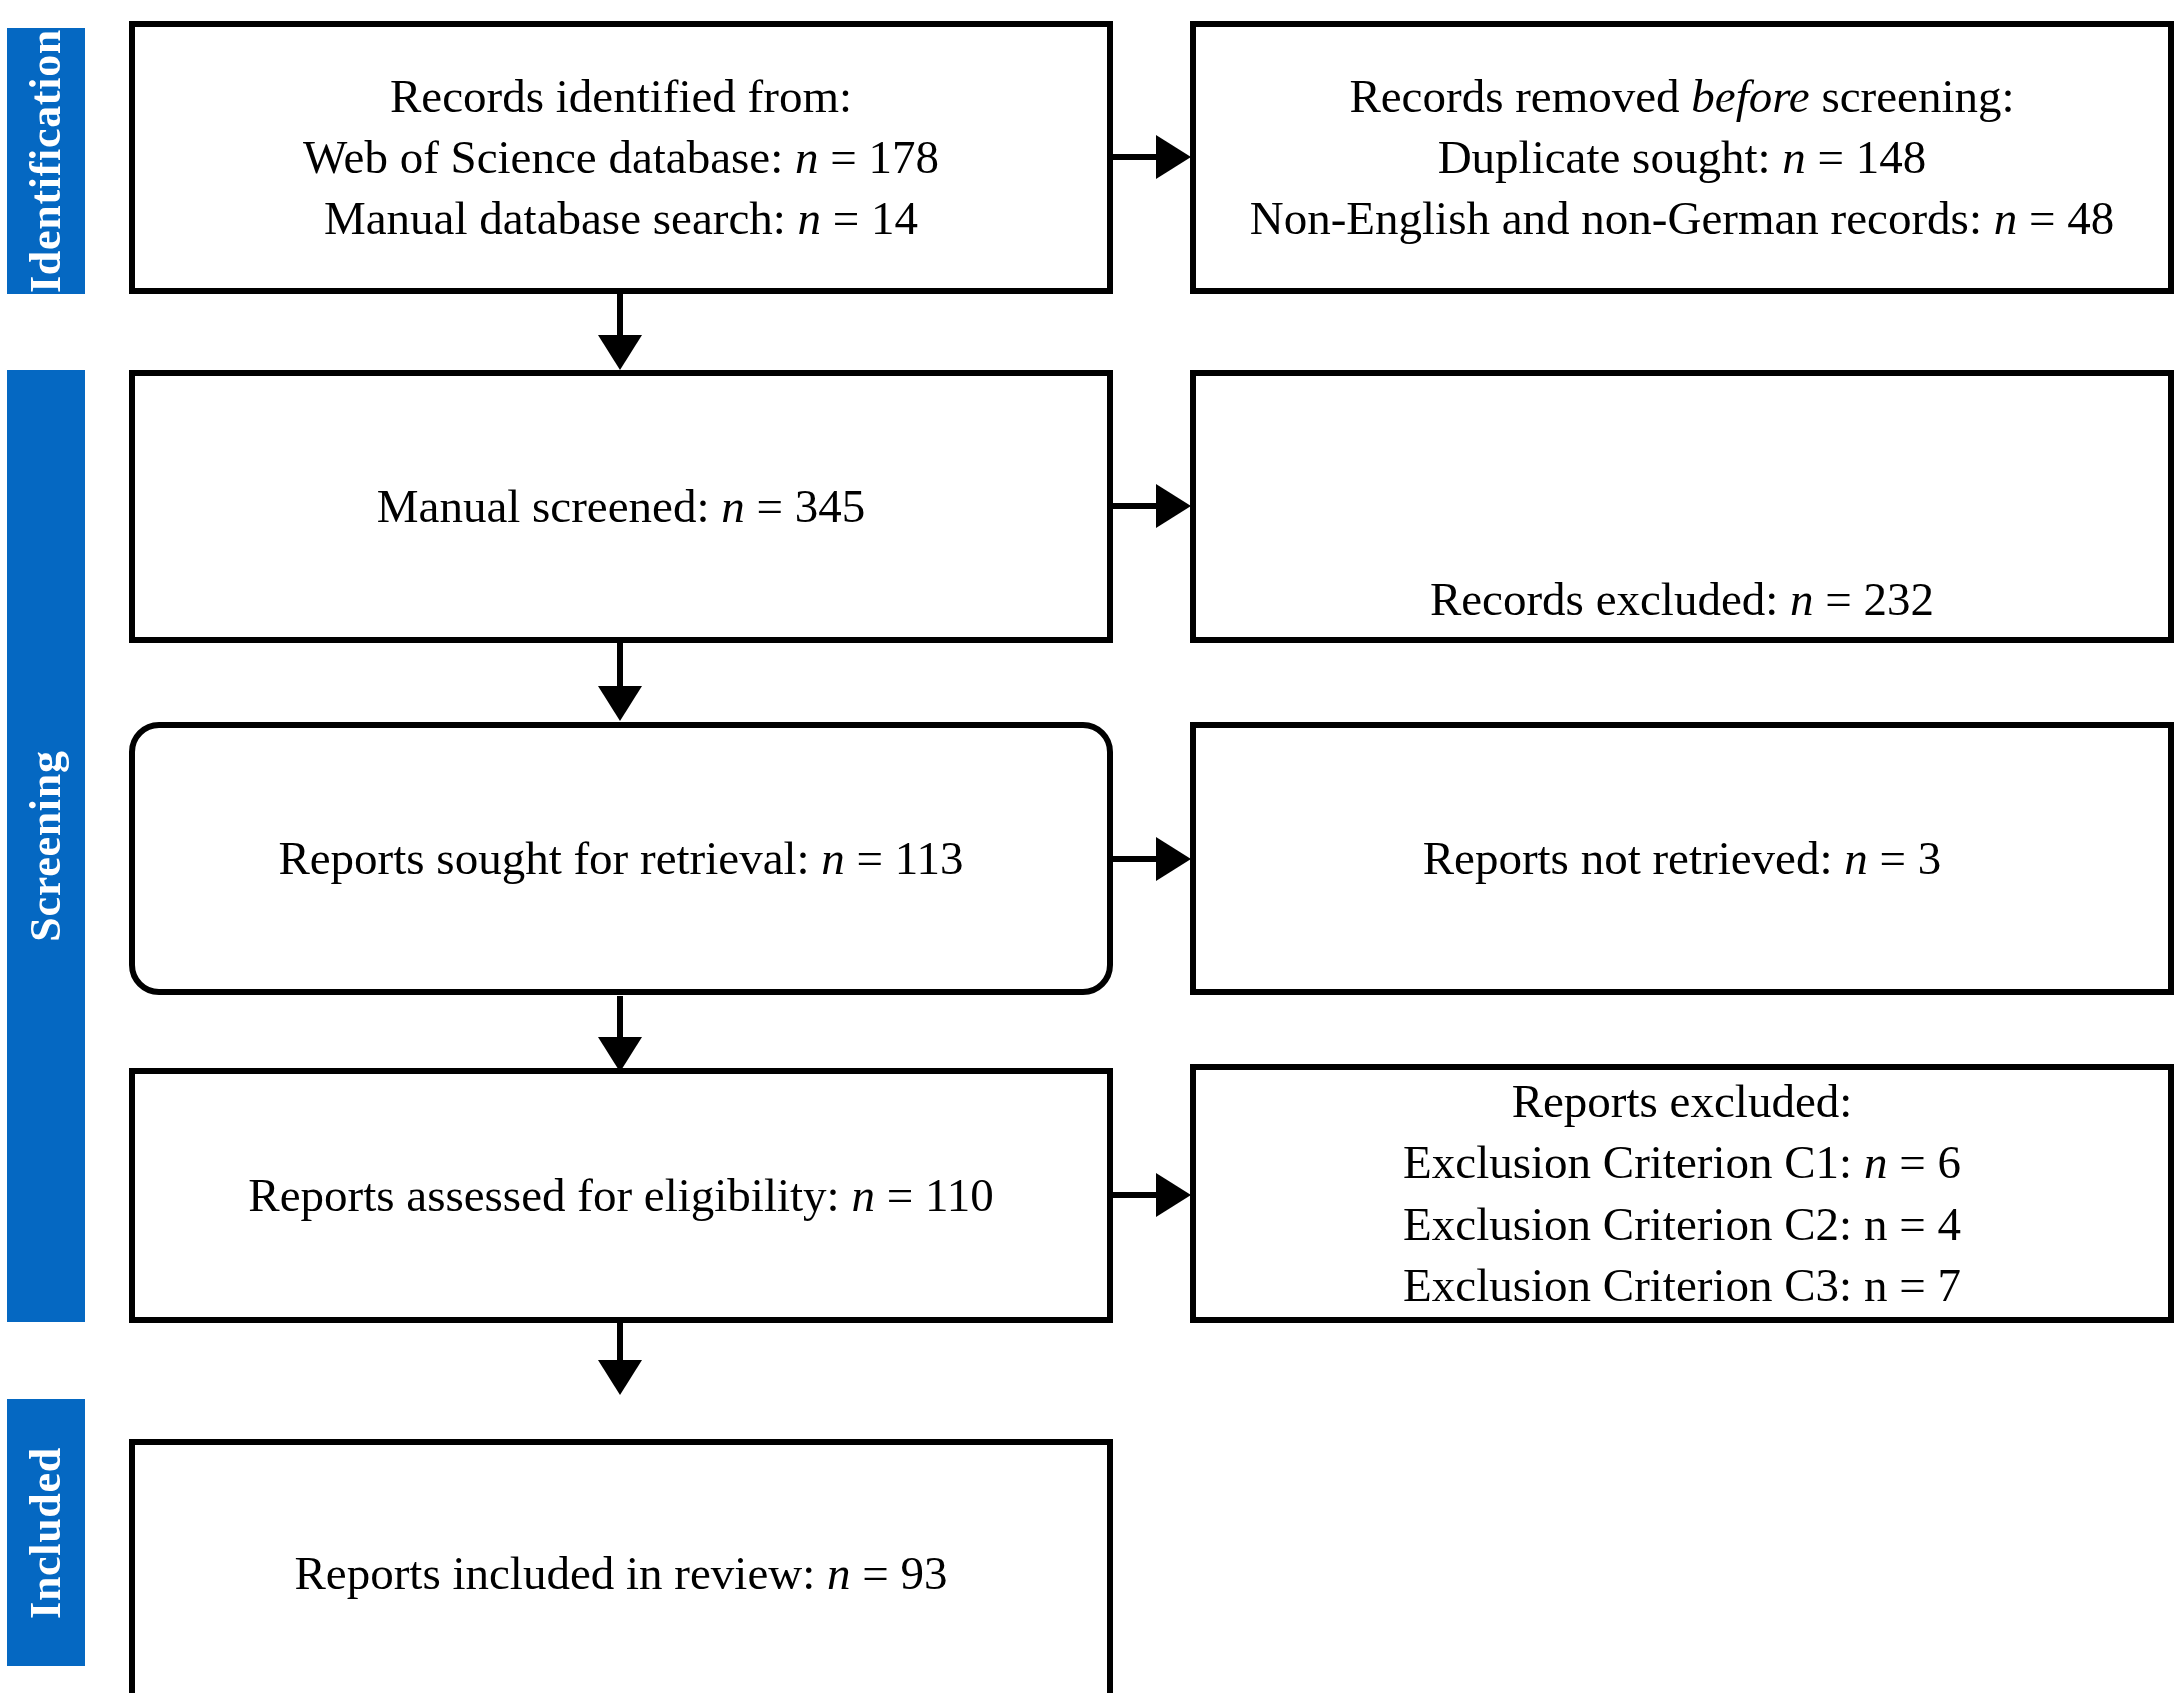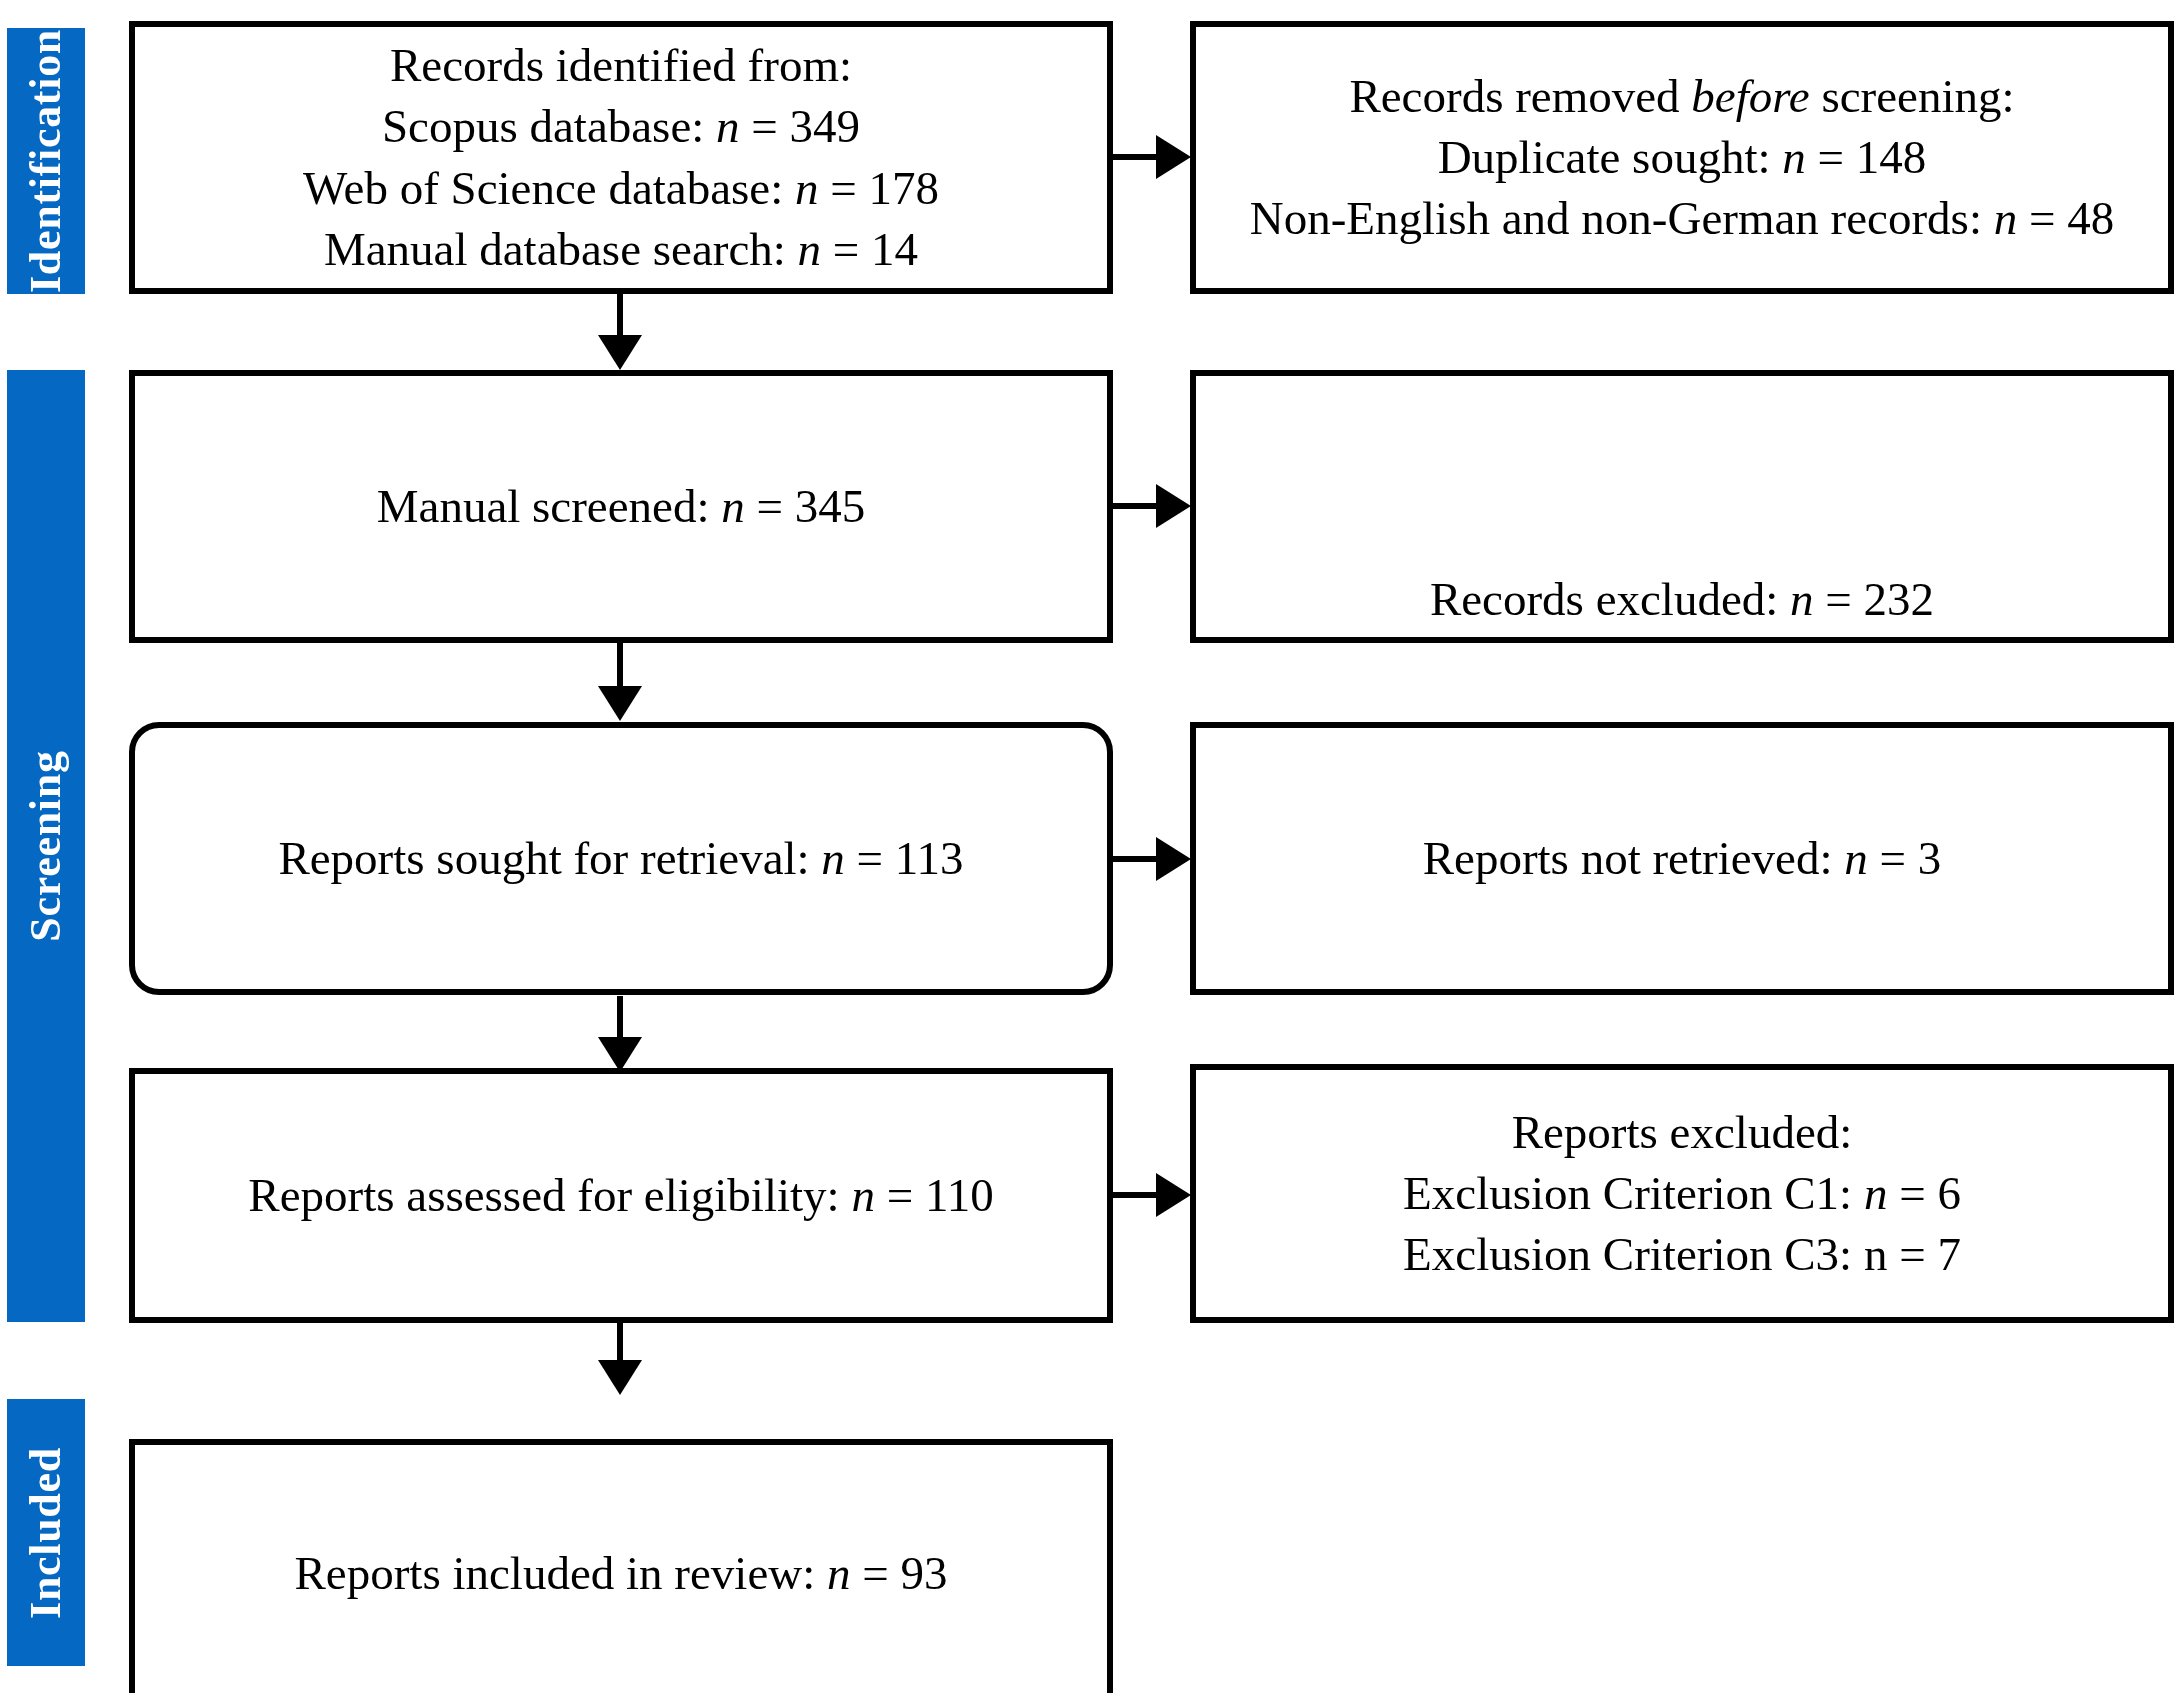--- a/index.html
+++ b/index.html
@@ -73,21 +73,20 @@
     <span>Screening</span>
   </div>
 
   <div class="side-bar" style="left:6.7px;top:1399px;width:78px;height:267px;">
     <span>Included</span>
   </div>
 
   <div class="node" style="left:129px;top:21px;width:984px;height:273px;">
     <div class="txt">
       <span class="ln">Records identified from:</span>
-      <span class="ln"><span>Scopus database: </span><span class="it">n</span><span> = 349</span></span>
       <span class="ln"><span>Web of Science database: </span><span class="it">n</span><span> = 178</span></span>
       <span class="ln"><span>Manual database search: </span><span class="it">n</span><span> = 14</span></span>
     </div>
   </div>
 
   <div class="node" style="left:1190px;top:21px;width:984px;height:273px;">
     <div class="txt">
       <span class="ln"><span>Records removed </span><span class="it">before</span><span> screening:</span></span>
       <span class="ln"><span>Duplicate sought: </span><span class="it">n</span><span> = 148</span></span>
       <span class="ln"><span>Non-English and non-German records: </span><span class="it">n</span><span> = 48</span></span>
@@ -139,20 +138,21 @@
   <div class="node" style="left:129px;top:1068px;width:984px;height:255px;">
     <div class="txt">
       <span class="ln"><span>Reports assessed for eligibility: </span><span class="it">n</span><span> = 110</span></span>
     </div>
   </div>
 
   <div class="node" style="left:1190px;top:1064px;width:984px;height:259px;">
     <div class="txt">
       <span class="ln">Reports excluded:</span>
       <span class="ln"><span>Exclusion Criterion C1: </span><span class="it">n</span><span> = 6</span></span>
+      <span class="ln">Exclusion Criterion C2: n = 4</span>
       <span class="ln">Exclusion Criterion C3: n = 7</span>
     </div>
   </div>
 
   <div class="h-line" style="left:1113px;top:1192px;width:48px;"></div>
   <div class="arrow-right" style="left:1156px;top:1173px;"></div>
 
   <div class="v-line" style="left:617px;top:1323px;height:40px;"></div>
   <div class="arrow-down" style="left:598px;top:1360px;"></div>
 

